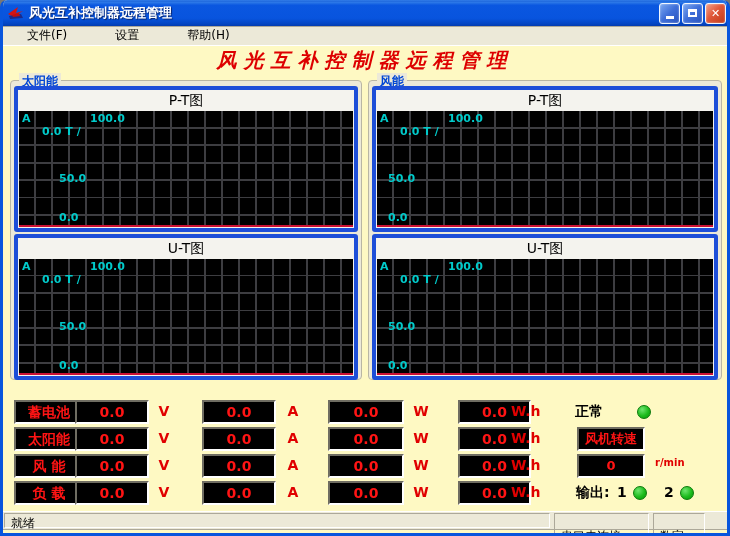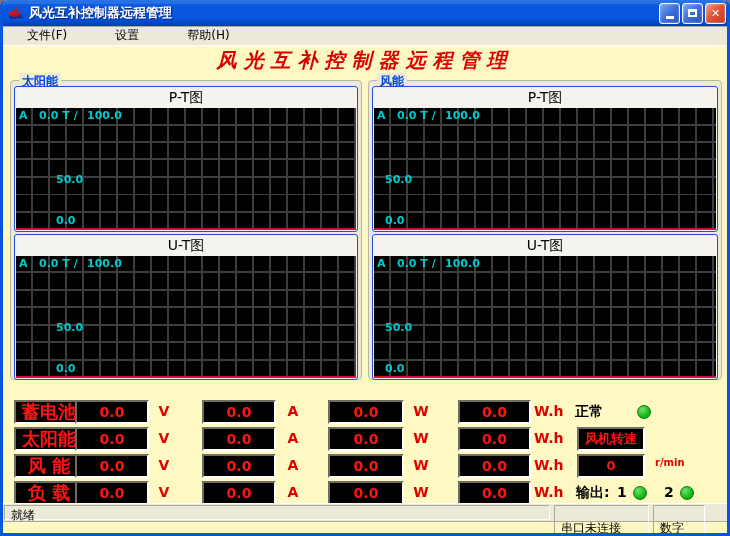--- a/index.html
+++ b/index.html
@@ -50,70 +50,70 @@
     position:absolute; border:1px solid #B9B6A4; border-radius:4px; background:#ECE9D8;
   }
   .groupbox.left  { left:7px;  top:80px; width:352px; height:300px; }
   .groupbox.right { left:365px; top:80px; width:354px; height:300px; }
   .group-legend {
     position:absolute; top:-8px; left:8px; background:#ECE9D8; padding:0 3px;
     font-size:12px; font-weight:bold; color:#0046D5;
   }
   .chart-block {
     position:absolute; left:3px; right:3px; height:146px;
-    background:#F4F3EE; border:1px solid #1d4ed8; border-radius:3px;
+    background:#F4F3EE; border:4px solid #1d4ed8; border-radius:3px;
   }
   .chart-block.first  { top:5px; }
   .chart-block.second { top:153px; }
   .chart-title { height:20px; text-align:center; font-size:14px; color:#000; padding-top:2px; }
   .chart {
     position:absolute; left:1px; right:1px; top:21px; bottom:1px; background:#000;
     background-image:
       repeating-linear-gradient(to right,  transparent 0 15px, #3D3D41 15px 17px),
       repeating-linear-gradient(to bottom, transparent 0 15.5px, #3D3D41 15.5px 17.5px);
     overflow:hidden;
   }
   .axis-line { position:absolute; left:0; right:0; bottom:0; height:2px; background:#CC1133; }
   .chart .clabel { position:absolute; color:#00CBCB; font-size:11px; font-weight:bold; white-space:nowrap; }
   .lbl-corner { left:3px; top:1px; }
-  .lbl-top1   { left:23px; top:1px;text-align:center; }
+  .lbl-top1   { left:23px; top:14px;text-align:center; }
   .lbl-top2   { left:71px; top:1px; }
   .lbl-mid    { top:53%; }
   .lbl-bot    { bottom:3px; }
   .indent-a .lbl-mid, .indent-a .lbl-bot { left:40px; }
   .indent-b .lbl-mid, .indent-b .lbl-bot { left:11px; }
   
   .led-box {
     position:absolute; height:24px; background:#000;
     border:2px solid; border-color:#6F6D62 #FFFFFF #FFFFFF #6F6D62;
     color:#FF1414; font-weight:bold; text-align:center; line-height:20px; font-size:14px;
   }
-  .row-label { left:11px; width:70px; font-size:18px; }
+  .row-label { left:11px; width:70px; font-size:14px; }
   .vb1 { left:72px;  width:74px; }
   .vb2 { left:199px; width:74px; }
   .vb3 { left:325px; width:76px; }
   .vb4 { left:455px; width:73px; }
   .unit { position:absolute; color:#E00000; font-weight:bold; font-size:14px; top:3px; }
   .u1 { left:150px; width:22px; text-align:center; }
   .u2 { left:279px; width:22px; text-align:center; }
   .u3 { left:406px; width:24px; text-align:center; }
-  .u4 { left:531px; width:38px; }
+  .u4 { left:508px; width:38px; }
   .row { position:absolute; left:0; width:724px; height:24px; }
   .row.r0 { top:400px; } .row.r1 { top:427px; } .row.r2 { top:454px; } .row.r3 { top:481px; }
   .blacklabel { left:574px; width:68px; font-size:13px; }
   .status-text { position:absolute; color:#000; font-weight:bold; font-size:14px; top:3px; white-space:nowrap; }
   .green-dot {
     position:absolute; width:14px; height:14px; border-radius:50%; top:5px;
     background:radial-gradient(circle at 35% 30%, #6FE56F 0%, #1DBB1D 55%, #089608 100%);
     border:1px solid #0A7A0A;
   }
   .runit { position:absolute; left:652px; top:3px; color:#E00000; font-weight:bold; font-size:10px; }
   
   .statusbar {
-    position:absolute; left:0; bottom:12px; width:724px; height:18px; background:#ECE9D8;
+    position:absolute; left:0; bottom:4px; width:724px; height:18px; background:#ECE9D8;
     border-top:1px solid #fff; box-shadow:0 1px 0 #ACA899; display:flex; align-items:stretch;
     font-size:12px; color:#000;
   }
   .sb-main { flex:1 1 auto; padding:1px 6px;
     border:1px solid; border-color:#ACA899 #FFFFFF #FFFFFF #ACA899; margin:1px 2px 1px 1px; }
   .sb-panel { border:1px solid; border-color:#ACA899 #FFFFFF #FFFFFF #ACA899;
     margin:1px 2px; padding:14px 6px; text-align:left; }
   .sb-serial { width:95px; }
   .sb-mode { width:52px; margin-right:22px; }
 </style>

